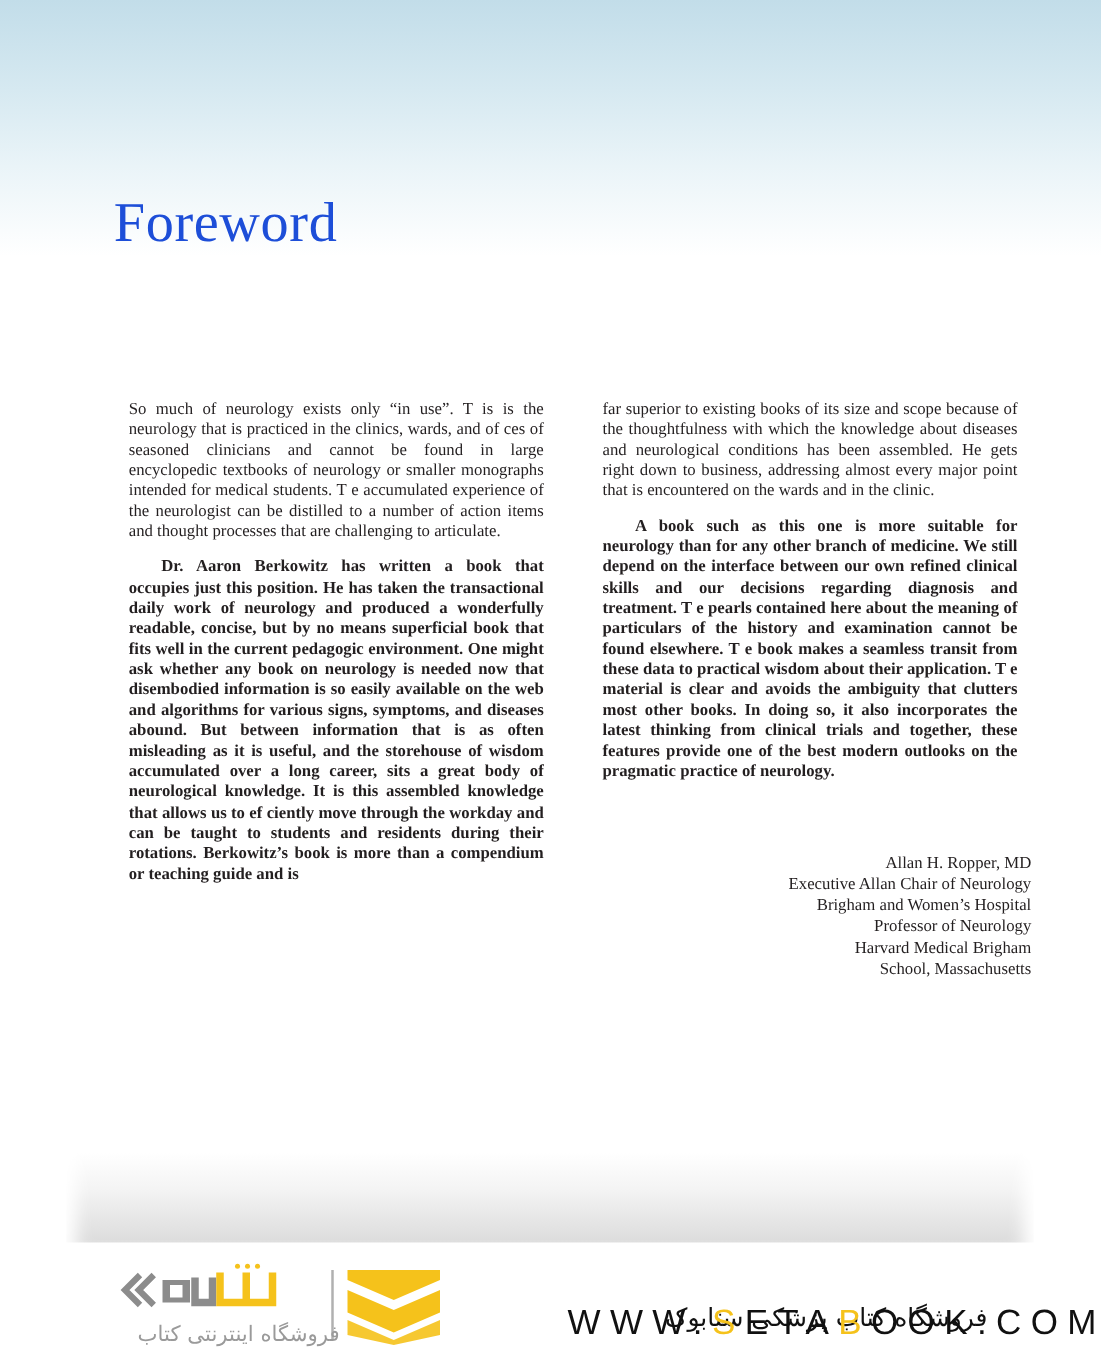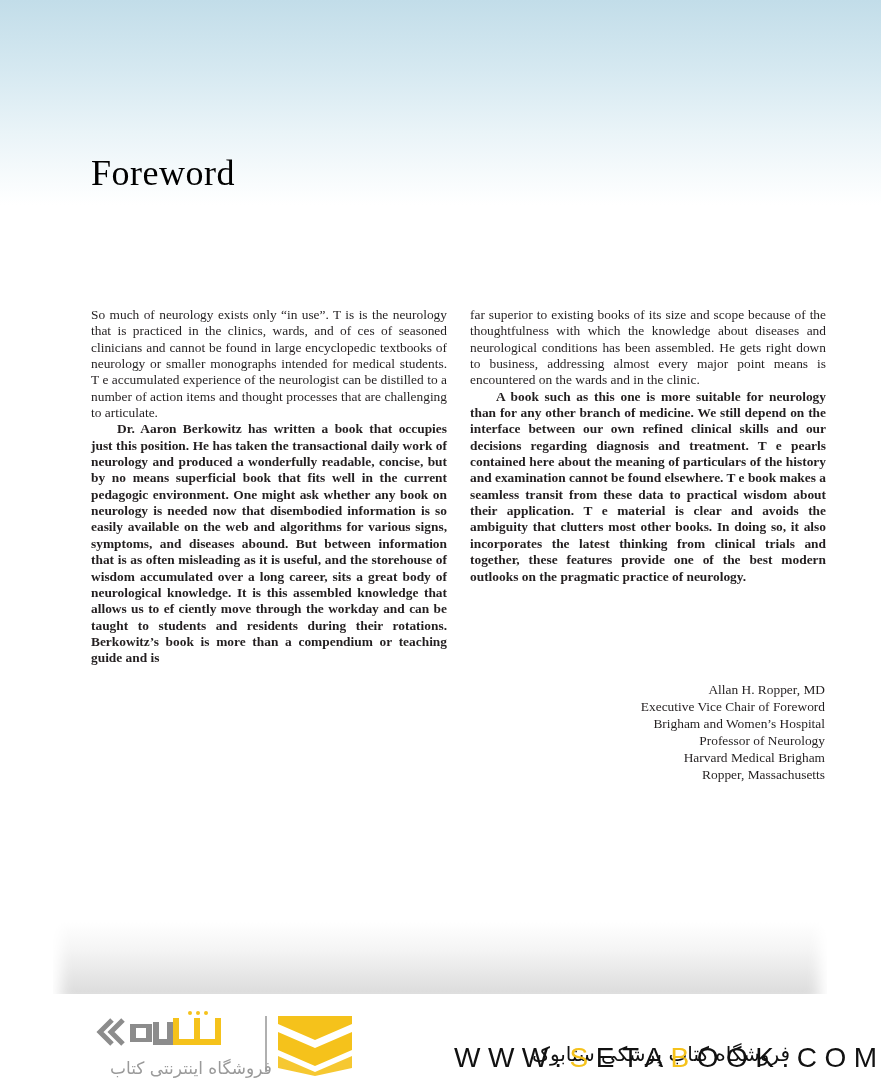--- a/index.html
+++ b/index.html
@@ -9,29 +9,29 @@
     font-family: "Liberation Serif", serif;
     color: #231f20;
   }
   .top-gradient {
     position: absolute; left: 0; top: 0; width: 881px; height: 205px;
     background: linear-gradient(to bottom, #c2dde9 0%, #d6e9f1 35%, #eaf4f8 65%, #ffffff 100%);
   }
   .title {
     position: absolute; left: 91px; top: 152px;
     font-family: "Liberation Serif", serif;
-    font-size: 36px; color: #000000; letter-spacing: 0.5px;
+    font-size: 45px; color: #1d4ed8; letter-spacing: 0.5px;
     margin: 0; font-weight: normal;
   }
   .col {
     position: absolute; top: 307px; width: 356px;
     font-size: 13.4px; line-height: 16.35px;
     text-align: justify; hyphens: manual;
   }
-  .col p { margin: 0; }
+  .col p { margin: 12px; }
   .col p.indent { text-indent: 26px; font-weight: bold; }
   .col-left { left: 91px; }
   .col-right { left: 470px; }
   .signature {
     position: absolute; top: 681px; right: 56px;
     text-align: right; font-size: 13.4px; line-height: 17px;
   }
   .signature div { white-space: nowrap; margin-left: 47px; }
   .bottom-shade {
     position: absolute; left: 53px; top: 922px; width: 774px; height: 72px;
@@ -68,31 +68,31 @@
 <div class="top-gradient"></div>
 
 <h1 class="title">Foreword</h1>
 
 <div class="col col-left">
   <p>So much of neurology exists only “in use”. T is is the neurology that is practiced in the clinics, wards, and of ces of seasoned clinicians and cannot be found in large encyclopedic textbooks of neurology or smaller monographs intended for medical students. T e accumulated experience of the neurologist can be distilled to a number of action items and thought processes that are challenging to articulate.</p>
   <p class="indent">Dr. Aaron Berkowitz has written a book that occupies just this position. He has taken the transactional daily work of neurology and produced a wonderfully readable, concise, but by no means superficial book that fits well in the current pedagogic environment. One might ask whether any book on neurology is needed now that disembodied information is so easily available on the web and algorithms for various signs, symptoms, and diseases abound. But between information that is as often misleading as it is useful, and the storehouse of wisdom accumulated over a long career, sits a great body of neurological knowledge. It is this assembled knowledge that allows us to ef ciently move through the workday and can be taught to students and residents during their rotations. Berkowitz’s book is more than a compendium or teaching guide and is</p>
 </div>
 
 <div class="col col-right">
-  <p>far superior to existing books of its size and scope because of the thoughtfulness with which the knowledge about diseases and neurological conditions has been assembled. He gets right down to business, addressing almost every major point means is encountered on the wards and in the clinic.</p>
+  <p>far superior to existing books of its size and scope because of the thoughtfulness with which the knowledge about diseases and neurological conditions has been assembled. He gets right down to business, addressing almost every major point that is encountered on the wards and in the clinic.</p>
   <p class="indent">A book such as this one is more suitable for neurology than for any other branch of medicine. We still depend on the interface between our own refined clinical skills and our decisions regarding diagnosis and treatment. T e pearls contained here about the meaning of particulars of the history and examination cannot be found elsewhere. T e book makes a seamless transit from these data to practical wisdom about their application. T e material is clear and avoids the ambiguity that clutters most other books. In doing so, it also incorporates the latest thinking from clinical trials and together, these features provide one of the best modern outlooks on the pragmatic practice of neurology.</p>
 </div>
 
 <div class="signature">
   <div>Allan H. Ropper, MD</div>
-  <div>Executive Vice Chair of Foreword</div>
+  <div>Executive Allan Chair of Neurology</div>
   <div>Brigham and Women’s Hospital</div>
   <div>Professor of Neurology</div>
   <div>Harvard Medical Brigham</div>
-  <div>Ropper, Massachusetts</div>
+  <div>School, Massachusetts</div>
 </div>
 
 <div class="bottom-shade"></div>
 
 <div class="footer-logo">
   <svg width="270" height="70" viewBox="0 0 270 70">
 
     <g fill="none" stroke="#8c8c8c" stroke-width="5" stroke-linejoin="miter">
       <polyline points="22,10 10,22 22,34"></polyline>
       <polyline points="33,10 21,22 33,34"></polyline>

